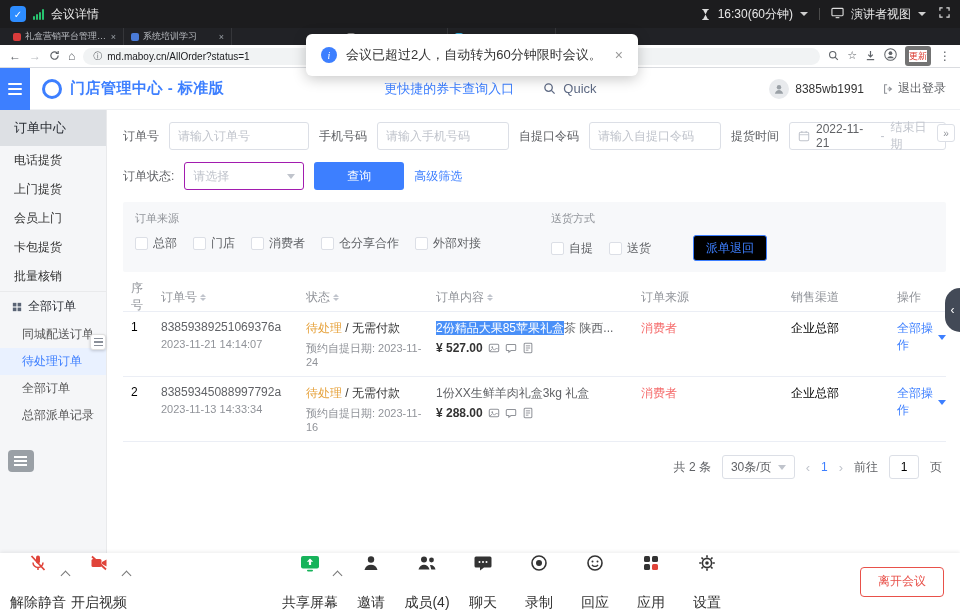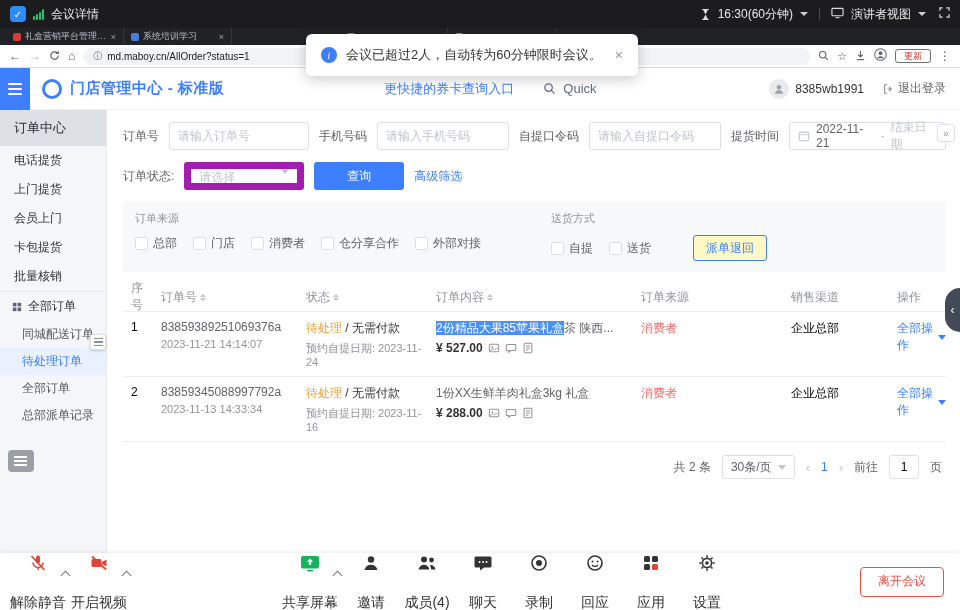--- a/index.html
+++ b/index.html
@@ -22,21 +22,21 @@
   .tab.active{background:#3c3e44;color:#e8eaed;border-radius:6px 6px 0 0;border-right:none;margin-top:24px;}
   .fav{width:8px;height:8px;border-radius:2px;flex:none;}
   .tab-title{white-space:nowrap;overflow:hidden;text-overflow:ellipsis;flex:1;}
   .tab-x{color:#9aa0a6;font-size:9px;flex:none;}
   .newtab{color:#b9bcc1;font-size:11px;padding:0 9px;display:flex;align-items:center;}
 
   .addrbar{position:absolute;top:45px;left:0;right:0;height:23px;background:#fff;border-bottom:1px solid #dadce0;display:flex;align-items:center;gap:8px;padding:0 9px;z-index:5;}
   .nav-ic{font-size:12px;color:#5f6368;line-height:1;}
   .urlbox{flex:1;height:17px;background:#f1f3f4;border-radius:9px;display:flex;align-items:center;padding:0 10px;font-size:10px;color:#202124;gap:5px;min-width:0;}
   .addr-right{display:flex;align-items:center;gap:8px;}
-  .update-pill{border:1px solid #737373;color:#d93025;font-size:9px;padding:1px 8px;border-radius:3px;line-height:1.2;}
+  .update-pill{border:4px solid #737373;color:#d93025;font-size:9px;padding:1px 0;border-radius:3px;line-height:1.2;}
 
   
   .toast{position:absolute;top:34px;left:306px;height:42px;background:#fff;border-radius:6px;box-shadow:0 3px 14px rgba(0,0,0,.22);display:flex;align-items:center;gap:9px;padding:0 15px;z-index:40;font-size:13px;color:#333;}
   .info-ic{width:16px;height:16px;border-radius:50%;background:#3d7fff;color:#fff;font-size:10px;display:flex;align-items:center;justify-content:center;font-family:"Liberation Serif",serif;font-style:italic;flex:none;}
   .toast-x{color:#999;font-size:14px;margin-left:4px;}
 
   
   .appbar{position:absolute;top:68px;left:0;right:0;height:42px;background:#fff;border-bottom:1px solid #eef0f3;display:flex;align-items:center;z-index:4;}
   .burger{width:30px;height:42px;background:#3d7fff;display:flex;flex-direction:column;align-items:center;justify-content:center;gap:3px;flex:none;}
   .burger i{display:block;width:14px;height:2px;background:#fff;border-radius:1px;}
@@ -62,32 +62,32 @@
   .float-widget{position:absolute;left:8px;top:340px;width:26px;height:22px;background:#9aa0a6;border-radius:4px;display:flex;flex-direction:column;align-items:flex-start;justify-content:center;gap:2.5px;padding-left:6px;z-index:3;}
   .float-widget i{display:block;width:13px;height:1.5px;background:#fff;}
 
   .main{flex:1;position:relative;padding:12px 14px 0 16px;min-width:0;}
   .frow{display:flex;align-items:center;gap:10px;margin-bottom:12px;font-size:12px;color:#606266;}
   .flabel{flex:none;}
   .finput{height:28px;border:1px solid #dcdfe6;border-radius:3px;padding:0 8px;font-size:12px;color:#333;width:132px;font-family:inherit;background:#fff;}
   .finput::placeholder{color:#c0c4cc;}
   .datebox{height:28px;border:1px solid #dcdfe6;border-radius:3px;display:flex;align-items:center;gap:6px;padding:0 8px;width:178px;color:#606266;background:#fff;}
   .datebox .ph{color:#c0c4cc;}
-  .selbox{height:28px;border:7px solid #a21caf;border-radius:3px;display:flex;justify-content:space-between;padding:0 8px;width:120px;color:#c0c4cc;background:#fff;}
+  .selbox{height:28px;border:1px solid #a21caf;border-radius:3px;display:flex;align-items:center;justify-content:space-between;padding:0 8px;width:120px;color:#c0c4cc;background:#fff;}
   .tri-g{width:0;height:0;border-left:4px solid transparent;border-right:4px solid transparent;border-top:5px solid #c0c4cc;}
   .btn-primary{height:28px;padding:0 33px;background:#3d7fff;color:#fff;border:none;border-radius:3px;font-size:12px;font-family:inherit;}
   .link-blue{color:#3d7fff;font-size:12px;}
   .collapse-btn{position:absolute;top:14px;right:5px;width:18px;height:18px;border:1px solid #dcdfe6;border-radius:3px;display:flex;align-items:center;justify-content:center;color:#909399;font-size:10px;background:#fff;}
 
   .panel{background:#f7f8fa;border-radius:2px;padding:9px 12px 11px;display:flex;gap:70px;margin-bottom:8px;}
   .plabel{font-size:11px;color:#909399;margin-bottom:9px;}
   .pchecks{display:flex;align-items:center;gap:16px;font-size:12px;color:#606266;}
   .chk{display:flex;align-items:center;gap:5px;}
   .chk .box{width:13px;height:13px;border:1px solid #dcdfe6;border-radius:2px;background:#fff;flex:none;}
-  .btn-outline{height:26px;padding:0 12px;background:#fef9c3;border:1px solid #3d7fff;color:#3d7fff;border-radius:3px;font-size:12px;margin-left:26px;font-family:inherit;}
+  .btn-outline{height:26px;padding:0 12px;background:#000000;border:1px solid #3d7fff;color:#3d7fff;border-radius:3px;font-size:12px;margin-left:26px;font-family:inherit;}
 
   .thead,.trow{display:grid;grid-template-columns:30px 145px 130px 205px 150px 90px 1fr;align-items:center;font-size:12px;}
   .thead{height:32px;color:#909399;border-bottom:1px solid #ebeef5;}
   .th{display:flex;align-items:center;gap:3px;padding-left:8px;}
   .sort{display:inline-flex;flex-direction:column;gap:1px;}
   .sort i{width:0;height:0;border-left:3px solid transparent;border-right:3px solid transparent;}
   .sort .up{border-bottom:3px solid #c0c4cc;}
   .sort .dn{border-top:3px solid #c0c4cc;}
   .trow{padding:8px 0;border-bottom:1px solid #ebeef5;align-items:flex-start;}
   .cell{padding-left:8px;min-width:0;}

